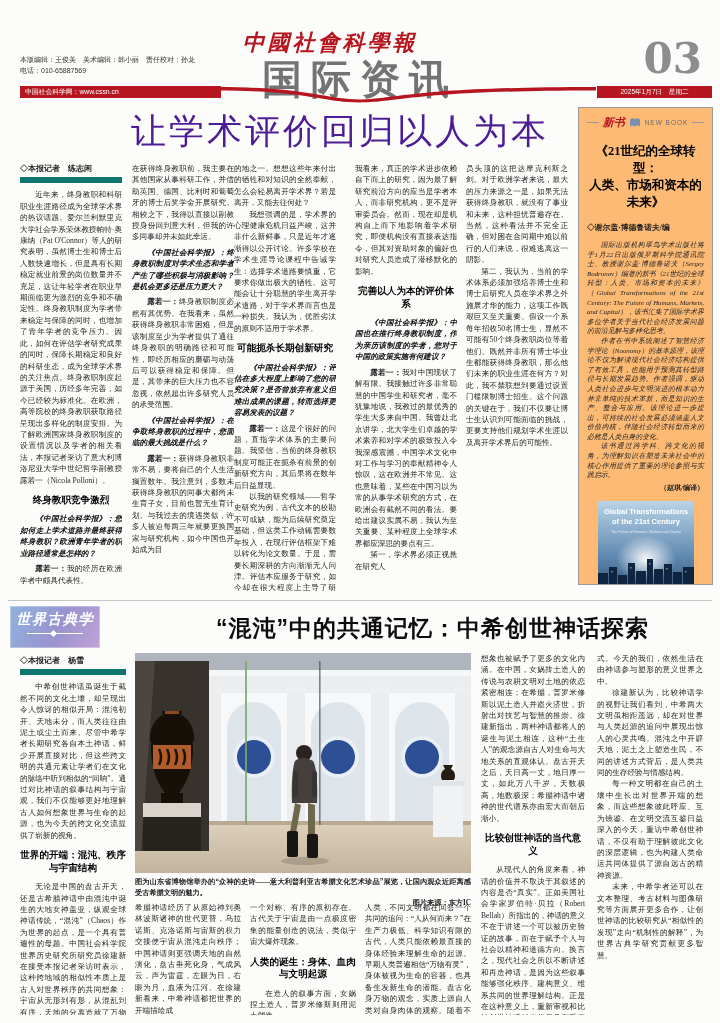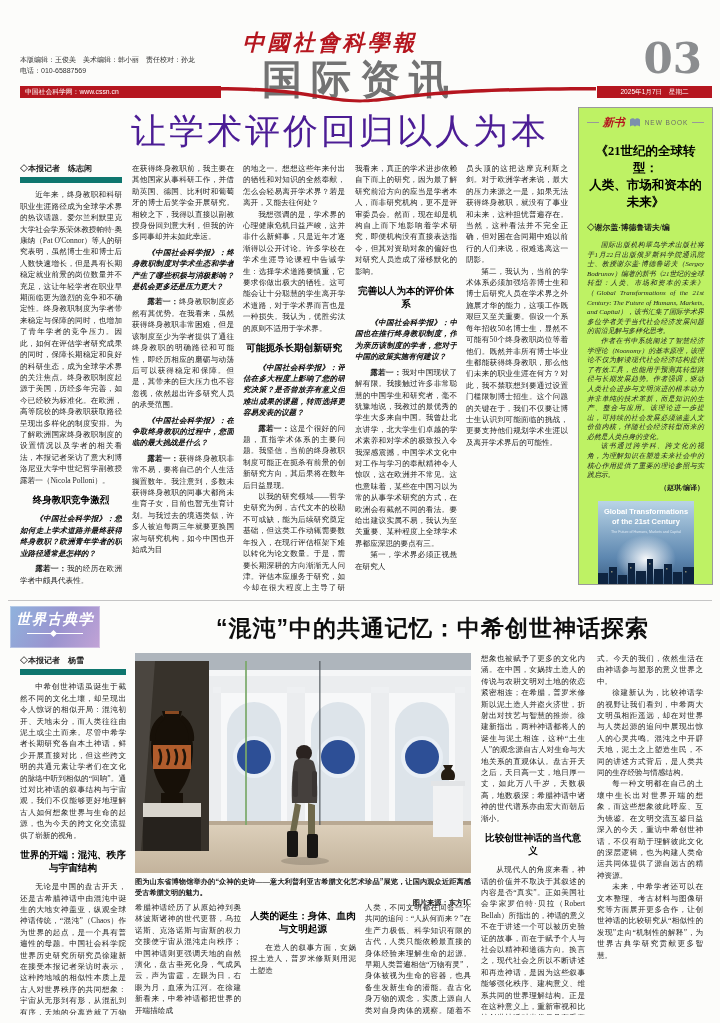--- a/index.html
+++ b/index.html
@@ -34,21 +34,21 @@
   .t-h{font-family:"Liberation Sans",sans-serif;font-weight:bold;font-size:9.6px;line-height:12.5px;
        text-align:center;text-indent:0;margin:8px 0 7px;color:#000;}
   .t-byline{font-weight:bold;font-size:8px;text-indent:0;font-family:"Liberation Sans",sans-serif;
        border-bottom:6px solid #0f766e;padding-bottom:3px;margin-bottom:6px;}
 
   .main-headline{position:absolute;left:131px;top:108px;width:436px;height:52px;text-align:left;
        font-family:"Liberation Sans",sans-serif;font-weight:normal;font-size:35px;letter-spacing:3px;color:#4c1d95;}
 
   
   .sidebar{position:absolute;left:578px;top:107px;width:135px;height:478px;border:1px solid #9a9a9a;
-           background:#bef264;padding:7px 8px;box-sizing:border-box;overflow:hidden;}
+           background:#fdba74;padding:7px 8px;box-sizing:border-box;overflow:hidden;}
   .nb-head{display:flex;align-items:center;gap:4px;}
   .nb-head .rule{flex:1;border-top:1px solid #999;}
   .nb-cn{color:var(--red);font-weight:bold;font-style:italic;font-size:11px;}
   .nb-en{color:#6b6b6b;font-size:6.5px;letter-spacing:1px;font-family:"Liberation Sans",sans-serif;}
   .bk-title{margin-top:13px;text-align:center;font-family:Liberation Serif, serif;
             font-weight:bold;font-size:12.5px;line-height:17px;color:#000;}
   .bk-byline{margin:11px 0 7px;font-weight:bold;font-size:7.8px;}
   .side-p{font-style:italic;font-size:6.9px;line-height:9.6px;text-align:justify;text-indent:2em;color:#222;}
   .bk-credit{text-align:right;font-weight:bold;font-size:7px;margin-top:3px;}
   .bk-cover{display:block;margin:8px auto 0;}
@@ -102,21 +102,21 @@
       <div class="blk t-q">《中国社会科学报》：您如何走上学术道路并最终获得终身教职？欧洲青年学者的职业路径通常是怎样的？</div>
       <div class="blk t-a"><b>露若一：</b>我的经历在欧洲学者中颇具代表性。</div>
     </div>
   <div class="col" style="left:132px;top:163px;height:429px;">
       <div class="blk t-cont">在获得终身教职前，我主要在其他国家从事科研工作，并借助英国、德国、比利时和葡萄牙的博士后奖学金开展研究。相较之下，我得以直接以副教授身份回到意大利，但我的许多同事却并未如此幸运。</div>
       <div class="blk t-q">《中国社会科学报》：终身教职制度对学术生态和学者产生了哪些积极与消极影响？是机会更多还是压力更大？</div>
       <div class="blk t-a"><b>露若一：</b>终身教职制度必然有其优势。在我看来，虽然获得终身教职非常困难，但是该制度至少为学者提供了通往终身教职的明确路径和可能性，即经历相应的磨砺与动荡后可以获得稳定和保障。但是，其带来的巨大压力也不容忽视，依然超出许多研究人员的承受范围。</div>
       <div class="blk t-q">《中国社会科学报》：在争取终身教职的过程中，您面临的最大挑战是什么？</div>
       <div class="blk t-a"><b>露若一：</b>获得终身教职非常不易，要将自己的个人生活搁置数年。我注意到，多数未获得终身教职的同事大都尚未生育子女，目前也暂无生育计划。与我过去的境遇类似，许多人被迫每两三年就要更换国家与研究机构，如今中国也开始成为目</div>
     </div>
-  <div class="col" style="left:243px;top:163px;height:429px;">
+  <div class="col" style="left:234px;top:163px;height:429px;">
       <div class="blk t-cont">的地之一。想想这些年来付出的牺牲和对知识的全然奉献，怎么会轻易离开学术界？若是离开，又能去往何处？</div>
       <div class="blk t-p">我想强调的是，学术界的心理健康危机日益严峻，这并非什么新鲜事，只是近年才逐渐得以公开讨论。许多学校在学术生涯导论课程中告诫学生：选择学术道路要慎重，它要求你做出极大的牺牲。这可能会让十分聪慧的学生离开学术道路，对于学术界而言也是一种损失。我认为，优胜劣汰的原则不适用于学术界。</div>
       <div class="blk t-h">可能扼杀长期创新研究</div>
       <div class="blk t-q">《中国社会科学报》：评估在多大程度上影响了您的研究决策？是否曾放弃有意义但难出成果的课题，转而选择更容易发表的议题？</div>
       <div class="blk t-a"><b>露若一：</b>这是个很好的问题，直指学术体系的主要问题。我坚信，当前的终身教职制度可能正在扼杀有前景的创新研究方向，其后果将在数年后日益显现。</div>
       <div class="blk t-p">以我的研究领域——哲学史研究为例，古代文本的校勘不可或缺，能为后续研究奠定基础，但这类工作动辄需要数年投入，在现行评估框架下难以转化为论文数量。于是，需要长期深耕的方向渐渐无人问津。评估本应服务于研究，如今却在很大程度上主导了研究。在</div>
     </div>
   <div class="col" style="left:355px;top:163px;height:429px;">
       <div class="blk t-cont">我看来，真正的学术进步依赖自下而上的研究，因为最了解研究前沿方向的应当是学者本人，而非研究机构，更不是评审委员会。然而，现在却是机构自上而下地影响着学术研究，即便机构没有直接表达指令，但其对资助对象的偏好也对研究人员造成了潜移默化的影响。</div>
       <div class="blk t-h">完善以人为本的评价体系</div>
@@ -291,20 +291,21 @@
 
   <div class="photo-caption">
     <span>图为山东省博物馆举办的“众神的史诗——意大利普利亚古希腊文化艺术珍品”展览，让国内观众近距离感受古希腊文明的魅力。</span>
     <span class="credit">图片来源：东方IC</span>
   </div>
 
   <div class="col" style="left:135px;top:902px;width:106px;height:113px;">
       <div class="blk t-cont">希腊神话经历了从原始神到奥林波斯诸神的世代更替，乌拉诺斯、克洛诺斯与宙斯的权力交接使宇宙从混沌走向秩序；中国神话则更强调天地的自然演化，盘古垂死化身，气成风云，声为雷霆，左眼为日，右眼为月，血液为江河。在徐建新看来，中希神话都把世界的开端描绘成</div>
     </div>
   <div class="col" style="left:250px;top:902px;width:106px;height:113px;">
+      <div class="blk t-cont">一个对称、有序的原初存在。古代关于宇宙是由一点极度密集的能量创造的说法，类似宇宙大爆炸现象。</div>
       <div class="blk t-h">人类的诞生：身体、血肉与文明起源</div>
       <div class="blk t-p">在造人的叙事方面，女娲捏土造人，普罗米修斯则用泥土塑造</div>
     </div>
   <div class="col" style="left:365px;top:902px;width:106px;height:113px;">
       <div class="blk t-cont">人类，不同文明都在回答一个共同的追问：“人从何而来？”在生产力极低、科学知识有限的古代，人类只能依赖最直接的身体经验来理解生命的起源。早期人类普遍相信“万物有灵”，身体被视为生命的容器，也具备生发新生命的潜能。盘古化身万物的观念，实质上源自人类对自身肉体的观察。随着不同文明在各自地理环境与社会实践中的发展，人类对自身起源的</div>
     </div>
   <div class="col" style="left:481px;top:653px;width:104px;height:362px;">
       <div class="blk t-cont">想象也被赋予了更多的文化内涵。在中国，女娲抟土造人的传说与农耕文明对土地的依恋紧密相连；在希腊，普罗米修斯以泥土造人并盗火济世，折射出对技艺与智慧的推崇。徐建新指出，两种神话都将人的诞生与泥土相连，这种“土生人”的观念源自古人对生命与大地关系的直观体认。盘古开天之后，天日高一丈，地日厚一丈，如此万八千岁，天数极高，地数极深；希腊神话中诸神的世代谱系亦由宏大而朝后渐小。</div>
       <div class="blk t-h">比较创世神话的当代意义</div>
       <div class="blk t-p">从现代人的角度来看，神话的价值并不取决于其叙述的内容是否“真实”。正如美国社会学家罗伯特·贝拉（Robert Bellah）所指出的，神话的意义不在于讲述一个可以被历史验证的故事，而在于赋予个人与社会以精神和道德方向。换言之，现代社会之所以不断讲述和再造神话，是因为这些叙事能够强化秩序、建构意义、维系共同的世界理解结构。正是在这种意义上，重新审视和比较创世神话对当代仍具有重要价值。创世神话不是古人的蒙昧，而是一种理解世界的方</div>

